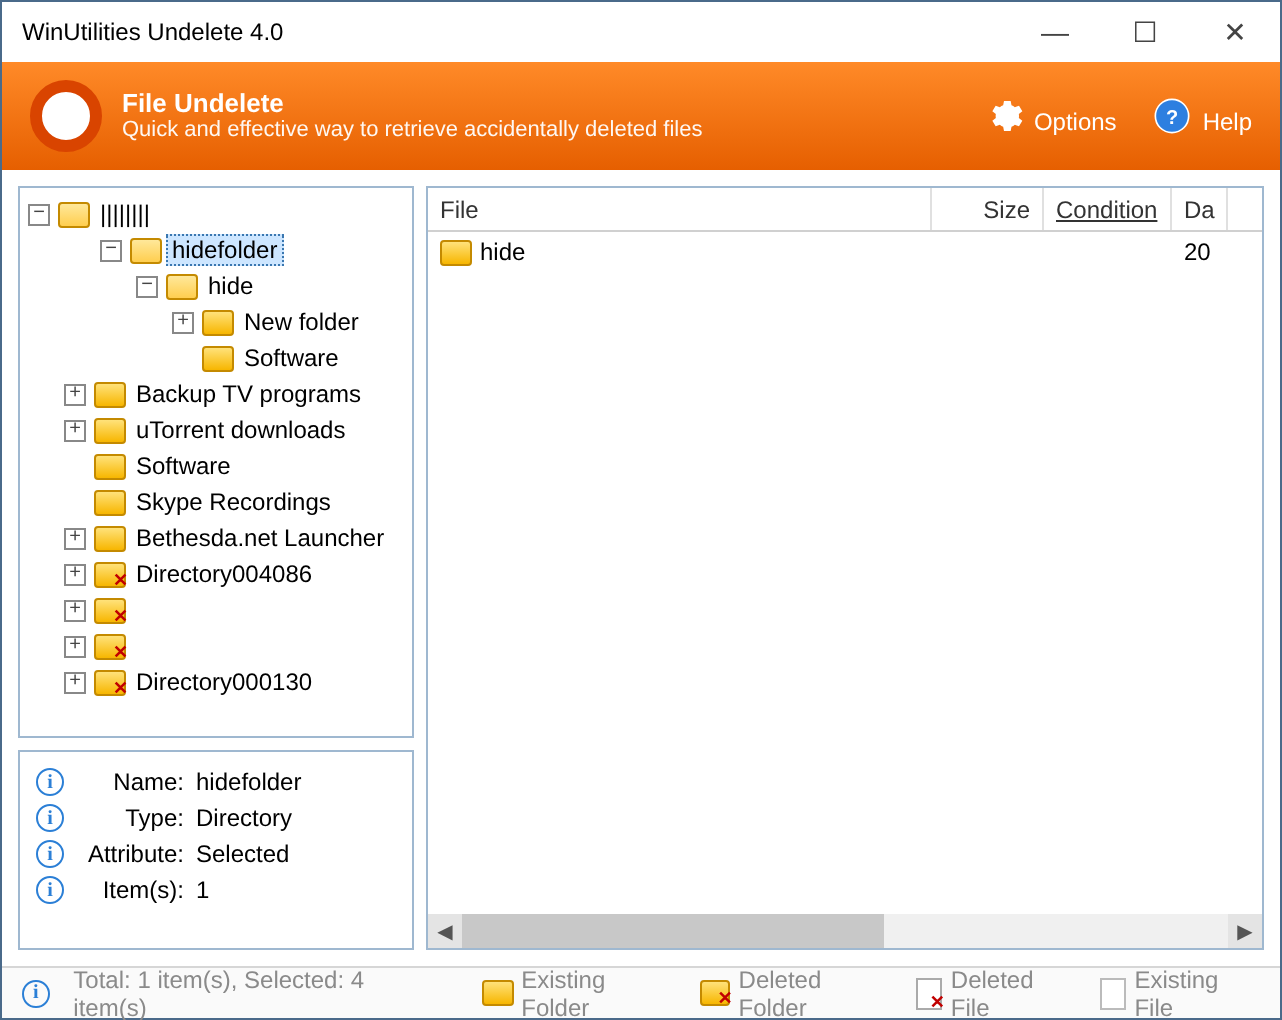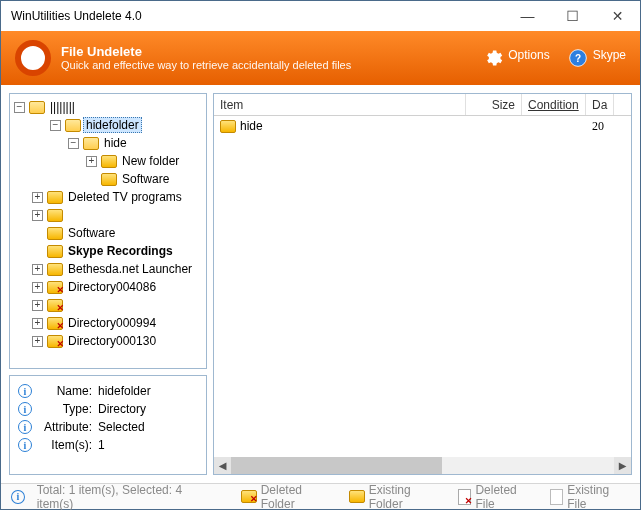--- a/index.html
+++ b/index.html
@@ -8,21 +8,21 @@
 .titlebar { height:30px; display:flex; align-items:center; padding-left:10px; background:#fff; }
 .titlebar-title { flex:1; font-size:12px; color:#000; }
 .winbtn { width:45px; height:30px; display:flex; align-items:center; justify-content:center; color:#444; font-size:14px; cursor:pointer; }
 
 .header { background:linear-gradient(to bottom,#ff8a28,#e65f00); height:54px; display:flex; align-items:center; padding:0 14px; color:#fff; }
 .lifebuoy { width:36px; height:36px; border-radius:50%; background:#fff; border:6px solid #d94400; position:relative; margin-right:10px; }
 .lifebuoy::before, .lifebuoy::after { content:""; position:absolute; background:#fff; }
 .header-text { flex:1; }
 .header-title { font-weight:bold; font-size:13px; }
 .header-sub { font-size:11px; line-height:1.2; opacity:.95; }
-.header-btn { display:flex; align-items:flex-start; color:#fff; font-size:12px; margin-left:18px; cursor:pointer; gap:5px; }
+.header-btn { display:flex; align-items:flex-end; color:#fff; font-size:12px; margin-left:18px; cursor:pointer; gap:5px; }
 .gear,.help-ico { width:20px; height:20px; display:inline-flex; align-items:center; justify-content:center; }
 .gear svg, .help-ico svg { width:20px; height:20px; }
 
 .body { flex:1; display:flex; padding:8px; gap:6px; background:#fff; min-height:0; }
 .leftcol { width:198px; display:flex; flex-direction:column; gap:6px; min-height:0; }
 .panel { border:1px solid #9fb8d0; background:#fff; }
 .tree-panel { flex:1; overflow:auto; padding:4px 0; position:relative; min-height:0; }
 .tree-panel::-webkit-scrollbar, .list-panel .list-body::-webkit-scrollbar { width:16px; height:16px; }
 .tree-panel::-webkit-scrollbar-track { background:#f0f0f0; }
 .tree-panel::-webkit-scrollbar-thumb { background:#c0c0c0; }
@@ -85,21 +85,21 @@
       </span>
       <span>Options</span>
     </div>
     <div class="header-btn">
       <span class="help-ico">
         <svg viewBox="0 0 24 24">
             <circle cx="12" cy="12" r="10" fill="#2d7fe0" stroke="#fff" stroke-width="1"></circle>
             <text x="12" y="17" text-anchor="middle" font-size="14" fill="#fff" font-weight="bold">?</text>
           </svg>
       </span>
-      <span>Skype</span>
+      <span>Help</span>
     </div>
   </div>
 
   <div class="body">
     <div class="leftcol">
 
       <div class="panel tree-panel" id="tree">
           <div class="tree-row" style="padding-left: 4px;">
             <span class="exp">−</span>
             <span class="folder open"></span>
@@ -121,32 +121,33 @@
             <span class="tree-label">New folder</span>
           </div>
           <div class="tree-row" style="padding-left: 76px;">
             <span class="exp blank"></span>
             <span class="folder"></span>
             <span class="tree-label">Software</span>
           </div>
           <div class="tree-row" style="padding-left: 22px;">
             <span class="exp">+</span>
             <span class="folder"></span>
-            <span class="tree-label">Deleted TV programs</span>
-          </div>
-          <div class="tree-row" style="padding-left: 22px;">
-            <span class="exp">+</span>
-            <span class="folder"></span>
+            <span class="tree-label">Backup TV programs</span>
+          </div>
+          <div class="tree-row" style="padding-left: 22px;">
+            <span class="exp">+</span>
+            <span class="folder"></span>
+            <span class="tree-label">uTorrent downloads</span>
           </div>
           <div class="tree-row" style="padding-left: 22px;">
             <span class="exp blank"></span>
             <span class="folder"></span>
             <span class="tree-label">Software</span>
           </div>
-          <div class="tree-row" style="padding-left: 22px; font-weight: bold;">
+          <div class="tree-row" style="padding-left: 22px;">
             <span class="exp blank"></span>
             <span class="folder"></span>
             <span class="tree-label">Skype Recordings</span>
           </div>
           <div class="tree-row" style="padding-left: 22px;">
             <span class="exp">+</span>
             <span class="folder"></span>
             <span class="tree-label">Bethesda.net Launcher</span>
           </div>
           <div class="tree-row" style="padding-left: 22px;">
@@ -154,21 +155,20 @@
             <span class="folder del"></span>
             <span class="tree-label">Directory004086</span>
           </div>
           <div class="tree-row" style="padding-left: 22px;">
             <span class="exp">+</span>
             <span class="folder del"></span>
           </div>
           <div class="tree-row" style="padding-left: 22px;">
             <span class="exp">+</span>
             <span class="folder del"></span>
-            <span class="tree-label">Directory000994</span>
           </div>
           <div class="tree-row" style="padding-left: 22px;">
             <span class="exp">+</span>
             <span class="folder del"></span>
             <span class="tree-label">Directory000130</span>
           </div>
         </div>
 
       <div class="panel info-panel" id="info">
           <div class="info-row">
@@ -190,60 +190,60 @@
             <span class="info-ico">i</span>
             <span class="info-key">Item(s):</span>
             <span>1</span>
           </div>
         </div>
     </div>
 
     <div class="rightcol">
       <div class="panel list-panel">
         <div class="list-head" id="list-head">
-            <div class="list-head-cell" style="width: 252px;">Item</div>
+            <div class="list-head-cell" style="width: 252px;">File</div>
             <div class="list-head-cell" style="width: 56px; justify-content: flex-end;">Size</div>
             <div class="list-head-cell" style="width: 64px; text-decoration: underline;">Condition</div>
             <div class="list-head-cell" style="width: 28px;">Da</div>
           </div>
         <div class="list-body" id="list-body">
             <div class="list-row">
               <div class="list-cell" style="width: 252px;">
                 <span class="folder"></span>
                 <span>hide</span>
               </div>
               <div class="list-cell" style="width: 56px; justify-content: flex-end;"></div>
               <div class="list-cell" style="width: 64px;"></div>
-              <div class="list-cell" style="width: 28px; font-family: Liberation Serif, serif;">20</div>
+              <div class="list-cell" style="width: 28px;">20</div>
             </div>
           </div>
         <div class="hscroll">
           <div class="arrow">◀</div>
           <div class="track">
               <div class="thumb" style="width:55%"></div>
             </div>
           <div class="arrow">▶</div>
         </div>
       </div>
     </div>
   </div>
 
   <div class="statusbar">
     <span class="info-ico">i</span>
     <span>Total: 1 item(s),   Selected: 4 item(s)</span>
     <span class="spacer"></span>
     <span class="legend">
+        <span class="folder"></span>
+        <span>Existing Folder</span>
+      </span>
+    <span class="legend">
         <span class="folder del"></span>
         <span>Deleted Folder</span>
       </span>
     <span class="legend">
-        <span class="folder"></span>
-        <span>Existing Folder</span>
-      </span>
-    <span class="legend">
         <span class="file-ico del"></span>
         <span>Deleted File</span>
       </span>
     <span class="legend">
         <span class="file-ico"></span>
         <span>Existing File</span>
       </span>
   </div>
 
 </div>

